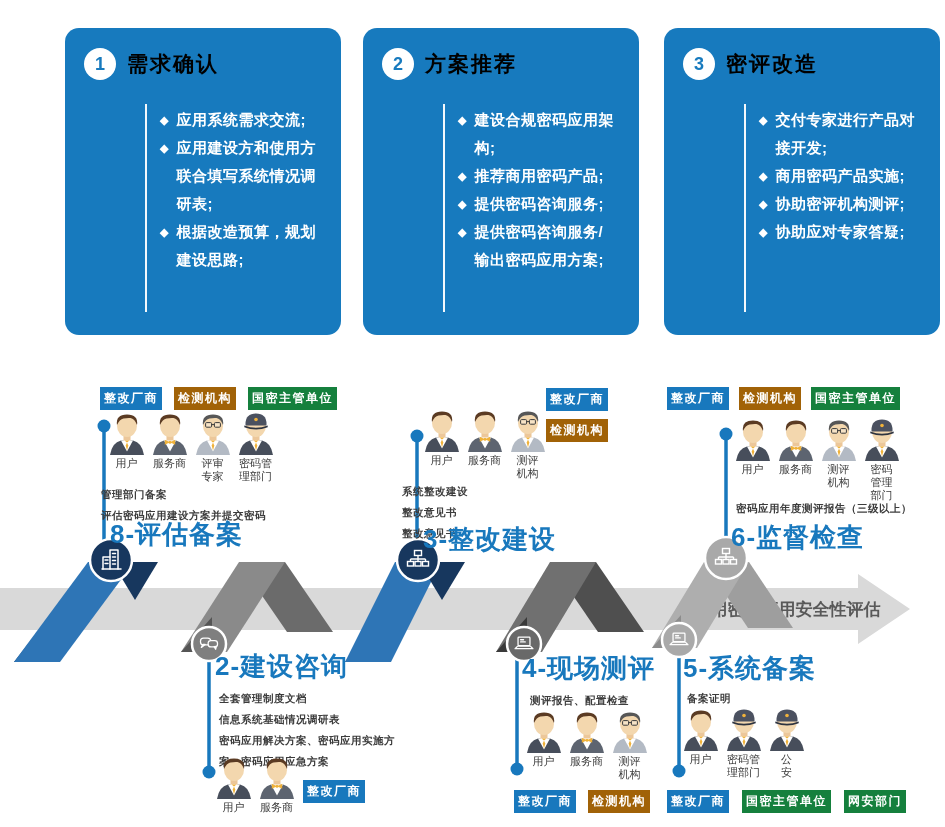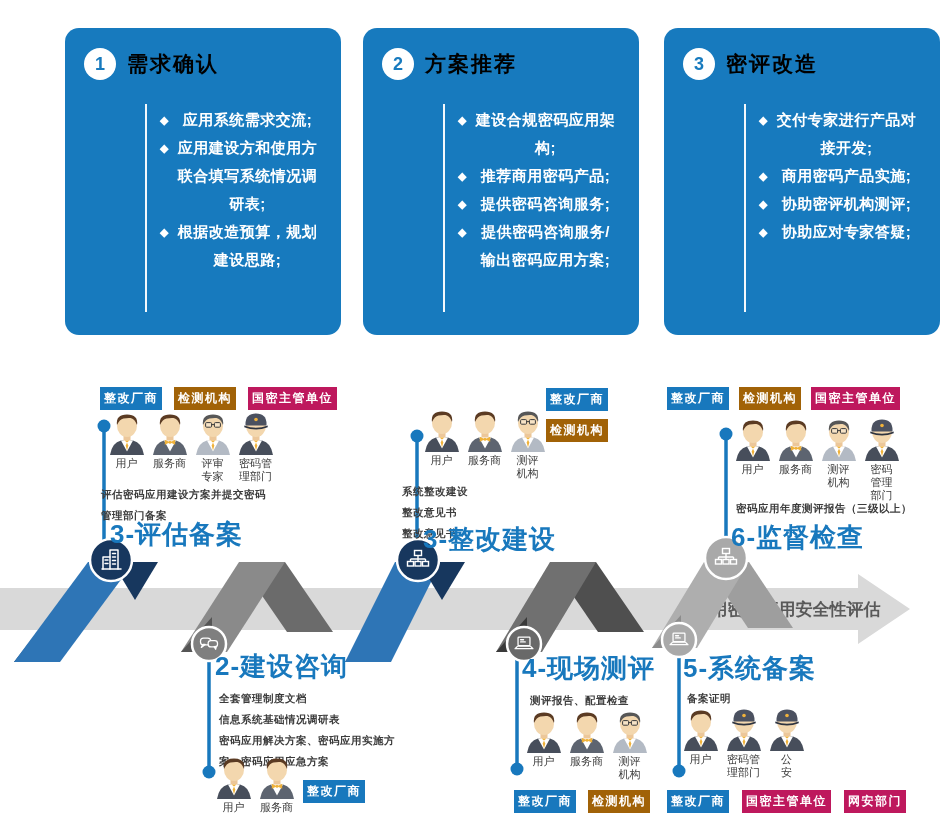--- a/index.html
+++ b/index.html
@@ -10,28 +10,28 @@
         border-radius:14px;z-index:2;}
   .card.c1{left:65px}.card.c2{left:363px}.card.c3{left:664px}
   .card-head{display:flex;align-items:center;gap:11px;padding:20px 16px 0 19px;}
   .badge{width:32px;height:32px;border-radius:50%;background:#fff;color:#177abe;
          font-weight:bold;font-size:18px;display:flex;align-items:center;justify-content:center;flex:0 0 auto;}
   .card-title{color:#000000;font-size:21px;font-weight:bold;margin:0;letter-spacing:2px;}
   .bullets{list-style:none;margin:24px 14px 0 80px;padding:2px 0 0 13px;
            border-left:2px solid rgba(255,255,255,.95);min-height:206px;}
   .bullet{display:flex;color:#fff;font-weight:bold;font-size:15px;line-height:28px;}
   .bullet .diamond{flex:0 0 auto;margin-right:8px;font-size:11px;}
-  .bullet .bullet-text{width:142px;letter-spacing:.5px;text-align:center;}
+  .bullet .bullet-text{width:142px;letter-spacing:.5px;}
   
   #deco{position:absolute;left:0;top:0;z-index:1;}
   .stage{position:absolute;inset:0;pointer-events:none;}
   .tags{position:absolute;display:flex;gap:12px;z-index:2;}
   .tag{display:inline-block;padding:3px 4px;color:#fff;font-size:12px;font-weight:bold;
        letter-spacing:1.5px;white-space:nowrap;}
-  .tag-blue{background:#1878bd}.tag-orange{background:#a16207}.tag-red{background:#be185d}
+  .tag-blue{background:#1878bd}.tag-orange{background:#a16207}.tag-red{background:#15803d}
   .people{position:absolute;display:flex;gap:2px;z-index:2;}
   .person{display:flex;flex-direction:column;align-items:center;width:41px;margin:0;}
   .person-label{font-size:11px;color:#3c3c3c;text-align:right;line-height:1.2;margin-top:2px;
                 font-weight:500;white-space:pre-line;}
   .desc{position:absolute;z-index:2;color:#3c3c3c;font-size:10.5px;font-weight:600;
         line-height:21px;letter-spacing:.5px;}
   .stage-label{position:absolute;z-index:2;color:#1878bd;font-size:26px;font-weight:bold;letter-spacing:1px;}
   
   .s1 .tags{left:100px;top:387px}
   .s1 .people{left:106px;top:409px}
@@ -309,24 +309,24 @@
             <ellipse cx="20" cy="17" rx="10" ry="11" fill="#f3d7ae"></ellipse>
             <path d="M9.5 15 Q9.5 4.5 20 4.5 Q30.5 4.5 30.5 15 L30.5 16.5 L9.5 16.5 Z" fill="#4b5160"></path>
             <path d="M8.3 16.5 Q20 21 31.7 16.5 L31.7 18.2 Q20 22.6 8.3 18.2 Z" fill="#2e3440"></path>
             <circle cx="20" cy="10.5" r="1.8" fill="#f0b23a"></circle>
           </svg>
           <figcaption class="person-label">密码管
 理部门</figcaption>
         </figure>
       </div>
     <div class="desc">
+        <div class="desc-line">管理部门备案</div>
         <div class="desc-line">评估密码应用建设方案并提交密码</div>
-        <div class="desc-line">管理部门备案</div>
-      </div>
-    <div class="stage-label">3-评估备案</div>
+      </div>
+    <div class="stage-label">8-评估备案</div>
   </div>
   <div class="stage s2">
     <div class="stage-label">2-建设咨询</div>
     <div class="desc">
         <div class="desc-line">全套管理制度文档</div>
         <div class="desc-line">信息系统基础情况调研表</div>
         <div class="desc-line">密码应用解决方案、密码应用实施方</div>
         <div class="desc-line">案、密码应用应急方案</div>
       </div>
     <div class="people">

